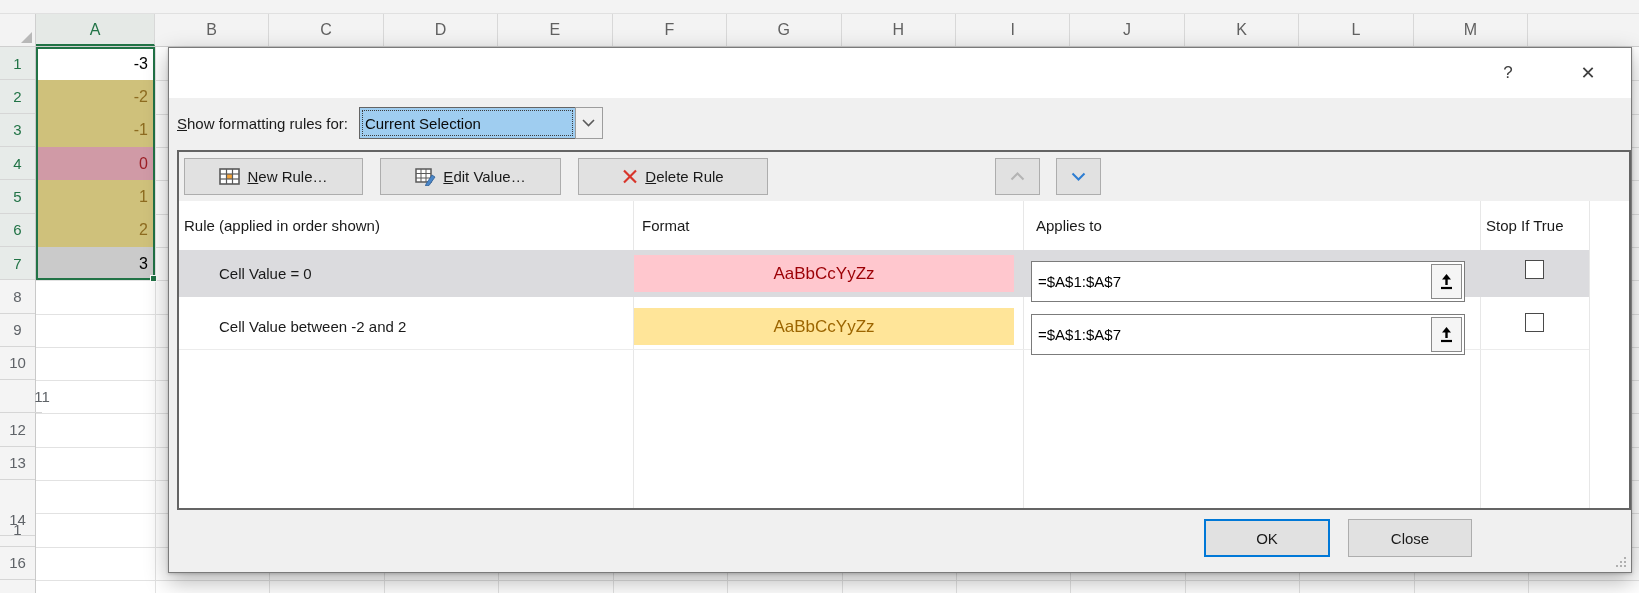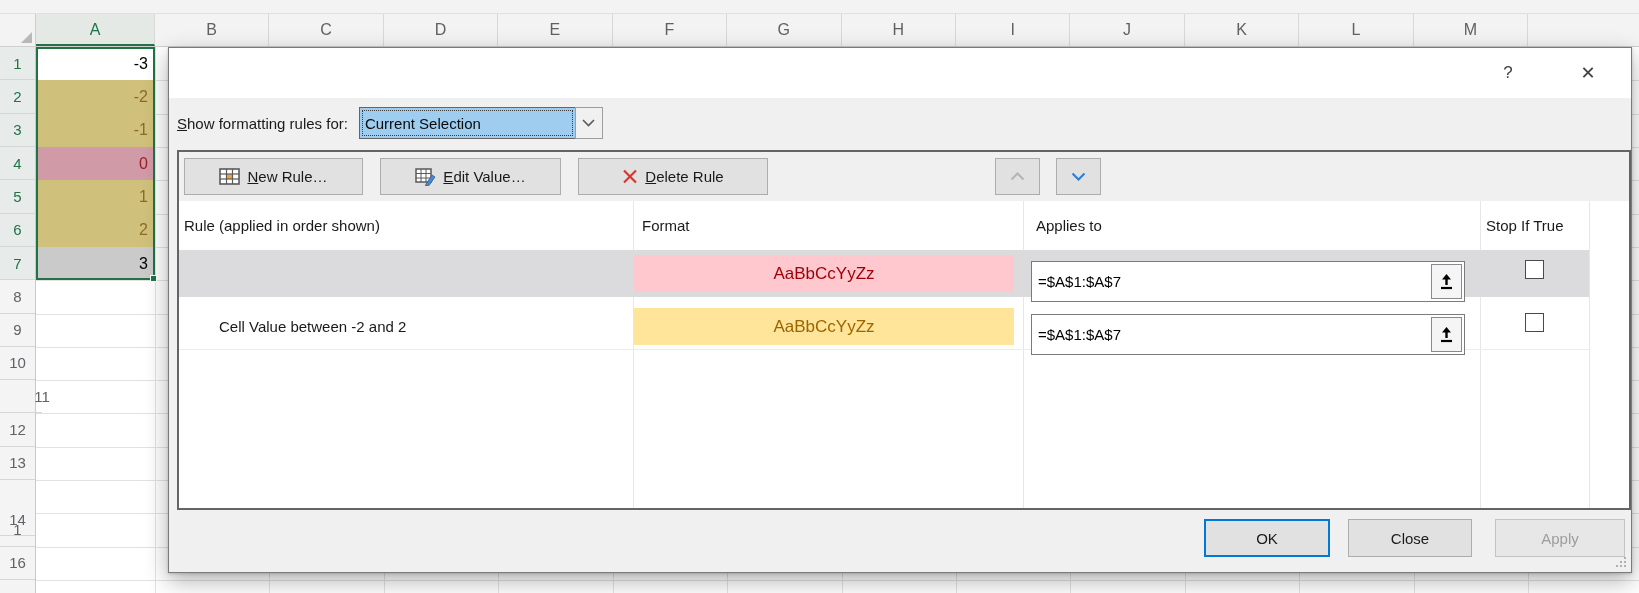--- a/index.html
+++ b/index.html
@@ -213,20 +213,21 @@
       <div class="list-h" style="left:5px;">Rule (applied in order shown)</div>
       <div class="list-h" style="left:463px;">Format</div>
       <div class="list-h" style="left:857px;">Applies to</div>
       <div class="list-h" style="left:1307px;">Stop If True</div>
       <div class="col-div" style="left:454px;"></div>
       <div class="col-div" style="left:844px;"></div>
       <div class="col-div" style="left:1301px;"></div>
       <div class="col-div" style="left:1410px;"></div>
 
       <div class="rule-row selected" style="top:98px;">
+        <div class="rule-name">Cell Value = 0</div>
         <div class="swatch" style="background: rgb(255, 199, 206); color: rgb(156, 0, 6);">AaBbCcYyZz</div>
         <div class="applies">
           <input value="=$A$1:$A$7" style="">
           <div class="picker">
             <svg width="15" height="16" viewBox="0 0 15 16">
                 <line x1="7.5" y1="2" x2="7.5" y2="11" stroke="#000" stroke-width="2.4"></line>
                 <polygon points="7.5,0 12,5.5 3,5.5" fill="#000"></polygon>
                 <line x1="2" y1="14" x2="13" y2="14" stroke="#000" stroke-width="2.2"></line>
               </svg>
           </div>
@@ -246,21 +247,20 @@
                 <line x1="2" y1="14" x2="13" y2="14" stroke="#000" stroke-width="2.2"></line>
               </svg>
           </div>
         </div>
         <div class="checkbox"></div>
       </div>
     </div>
 
     <div class="ft-btn ft-ok">OK</div>
     <div class="ft-btn ft-close">Close</div>
-    <div class="ft-btn ft-apply">Apply</div>
     <svg class="grip" width="13" height="13" viewBox="0 0 13 13">
         <g fill="#b0b0b0">
           <rect x="10" y="10" width="2" height="2"></rect>
           <rect x="10" y="6" width="2" height="2"></rect>
           <rect x="10" y="2" width="2" height="2"></rect>
           <rect x="6" y="10" width="2" height="2"></rect>
           <rect x="6" y="6" width="2" height="2"></rect>
           <rect x="2" y="10" width="2" height="2"></rect>
         </g>
       </svg>

